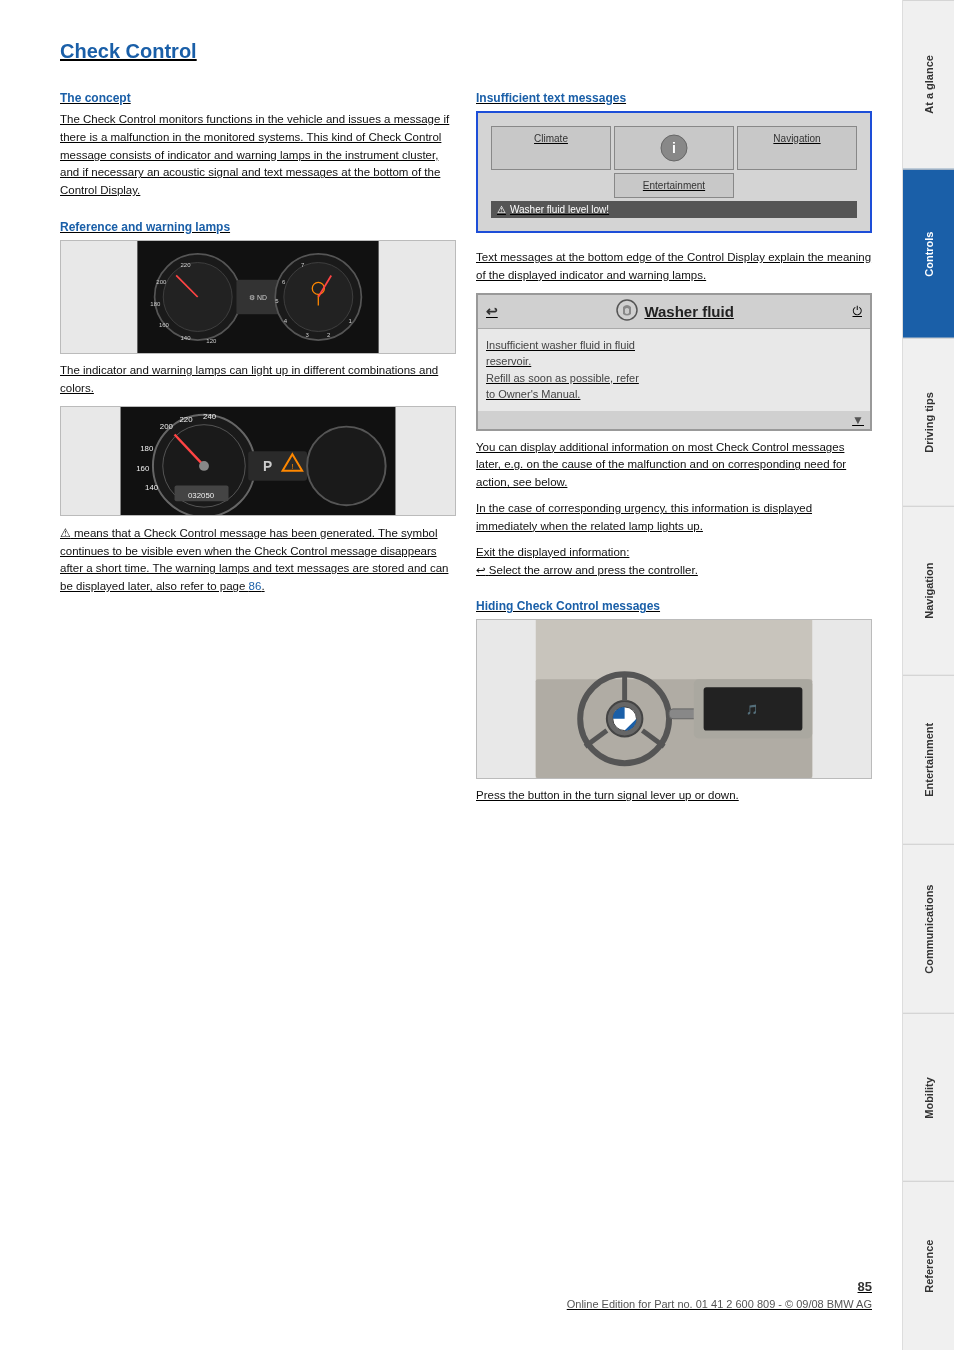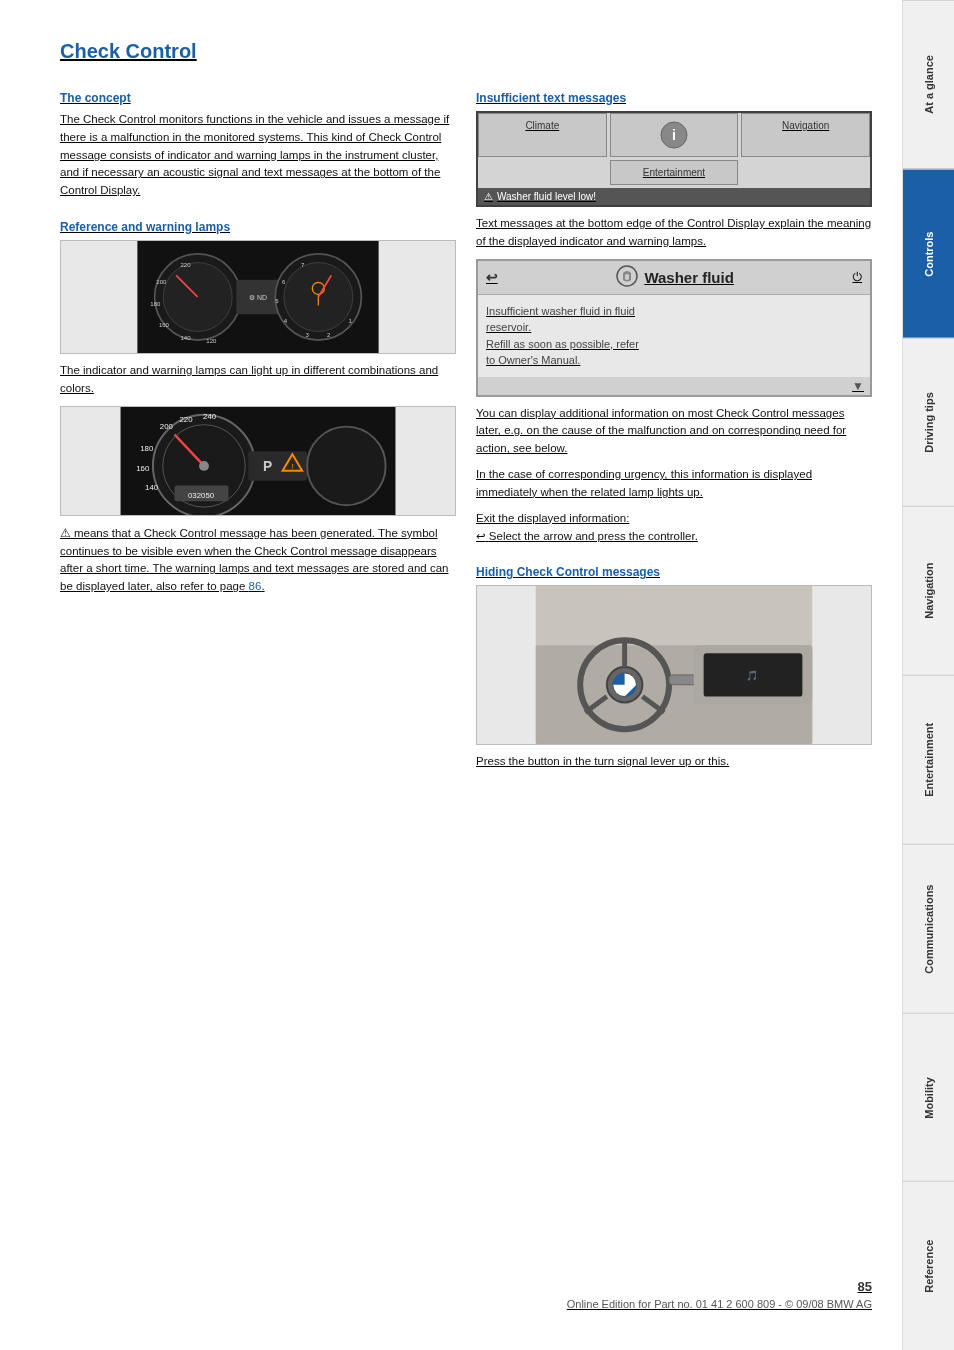--- a/index.html
+++ b/index.html
@@ -97,24 +97,24 @@
     .speedometer-img {
       width: 100%;
       height: 110px;
     }
     .hide-msg-img {
       width: 100%;
       height: 160px;
     }
     
     .idrive-screen {
-      border: 2px solid #404040;
+      border: 2px solid #1d4ed8;
       background: #d4d4d4;
-      margin-bottom: 8px;
-      padding: 0;
+      margin-bottom: 16px;
+      padding: 13px;
     }
     .idrive-buttons {
       display: grid;
       grid-template-columns: 1fr 1fr 1fr;
       gap: 3px;
       margin-bottom: 3px;
     }
     .idrive-btn {
       background: #c8c8c8;
       border: 1px solid #888;
@@ -372,21 +372,21 @@
             <circle cx="90" cy="100" r="12" fill="#fff" stroke="#444" stroke-width="1"></circle>
             <path d="M90 88 L90 100 L78 100 A12 12 0 0 1 90 88 Z" fill="#1a5fa8"></path>
             <path d="M90 100 L90 112 L102 100 A12 12 0 0 1 90 112 Z" fill="#1a5fa8"></path>
 
             <rect x="160" y="60" width="120" height="60" rx="5" fill="#aaa8a0"></rect>
             <rect x="170" y="68" width="100" height="44" rx="3" fill="#222"></rect>
             <text x="220" y="94" fill="#888" font-size="10" font-family="Arial" text-anchor="middle">🎵</text>
           </svg>
         </div>
 
-        <p class="body-text">Press the button in the turn signal lever up or this.</p>
+        <p class="body-text">Press the button in the turn signal lever up or down.</p>
       </div>
     </div>
 
     <div class="page-footer">
       <div class="page-number">85</div>
       <div>Online Edition for Part no. 01 41 2 600 809 - © 09/08 BMW AG</div>
     </div>
   </div>
 
   <div class="sidebar">

